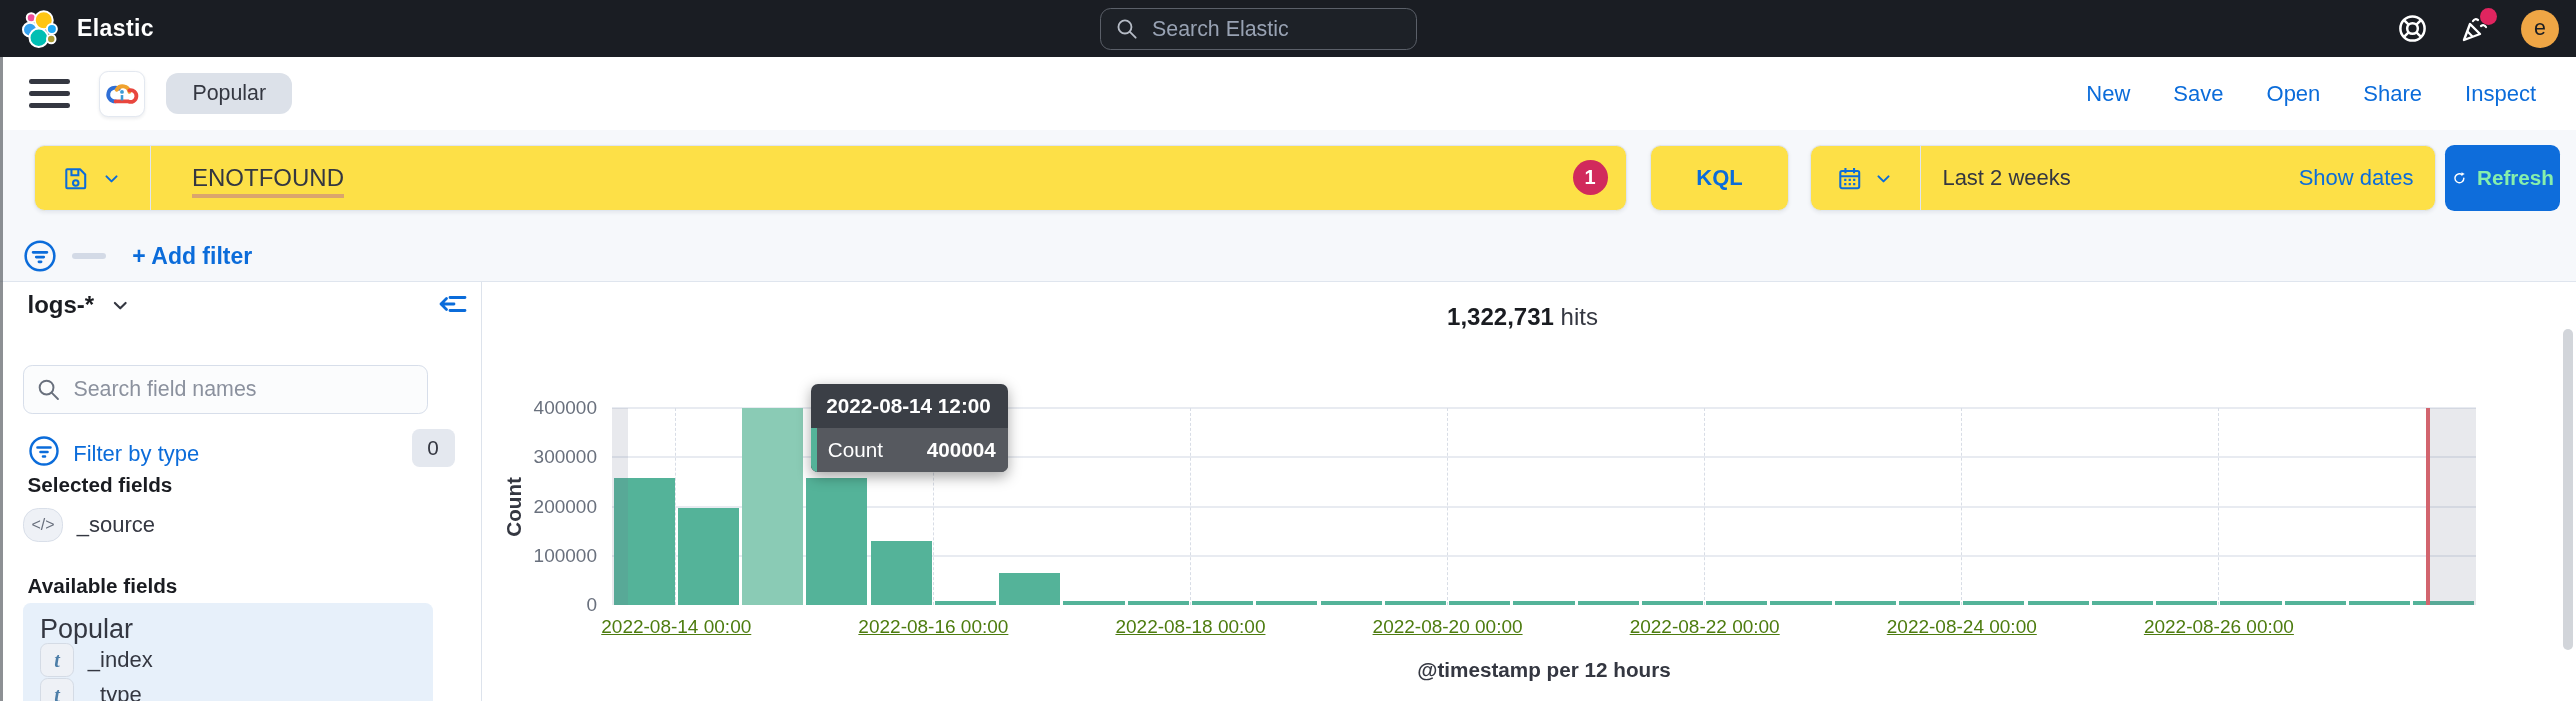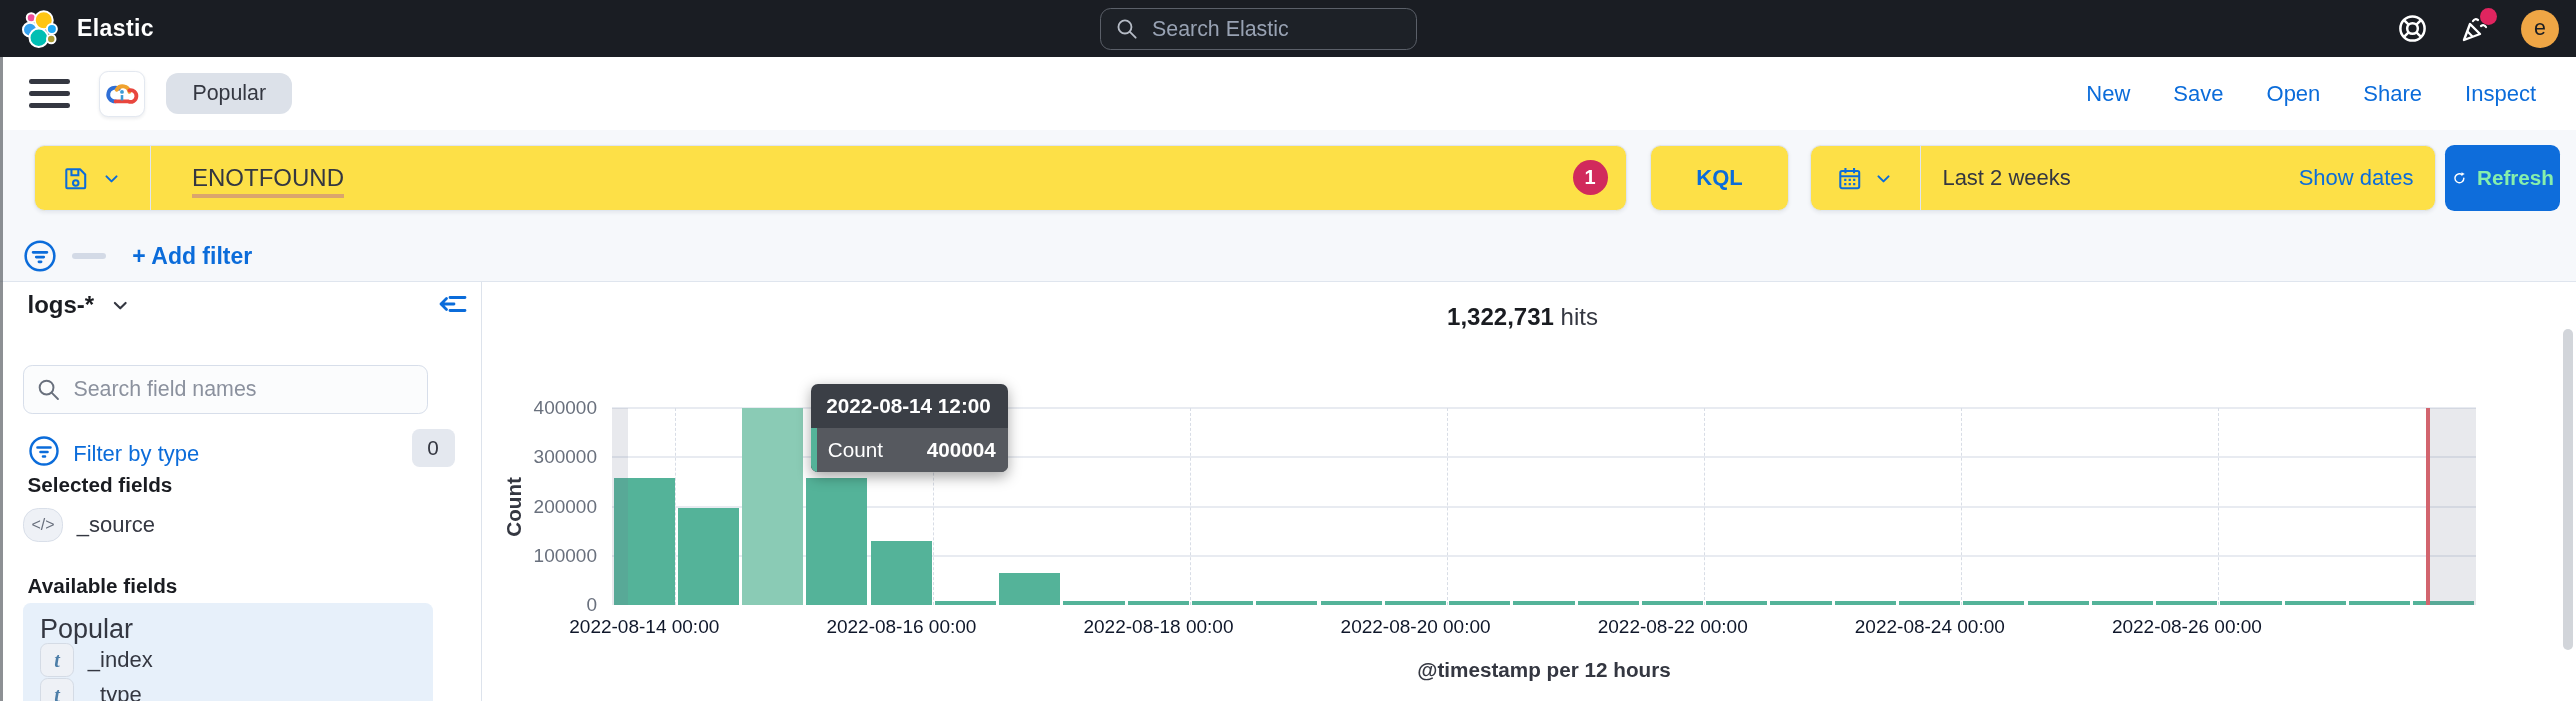--- a/index.html
+++ b/index.html
@@ -86,21 +86,21 @@
   .y-title span{writing-mode:vertical-rl;transform:rotate(180deg);font-size:20.7px;font-weight:bold;color:#343741;}
   .y-labels{position:absolute;left:0;top:126px;width:115px;height:197px;}
   .y-labels div{position:absolute;right:0;width:115px;text-align:right;font-size:19px;color:#69707d;}
   .plot-area{position:absolute;left:130px;top:126px;width:1864px;height:197px;}
   .hgrid{position:absolute;left:0;width:100%;height:1.5px;background:#e8ebf1;}
   .vgrid{position:absolute;top:0;height:100%;width:0;border-left:1.5px dashed #d8dde6;}
   .bar{position:absolute;bottom:0;background:#54b399;}
   .partial-band{position:absolute;top:0;height:100%;background:rgba(110,120,140,.16);}
   .now-line{position:absolute;top:0;height:100%;width:3.8px;background:#d2646e;}
   .x-labels{position:absolute;left:130px;top:334px;width:1864px;height:26px;}
-  .x-labels div{position:absolute;width:214px;margin-left:-107px;font-size:19px;color:#0f172a;}
+  .x-labels div{position:absolute;width:214px;margin-left:-107px;text-align:center;font-size:19px;color:#4d7c0f;text-decoration:underline;}
   .x-title{position:absolute;left:130px;top:376px;width:1864px;text-align:center;font-size:20.7px;font-weight:bold;color:#343741;}
 
   
   .tooltip{position:absolute;left:811px;top:384px;width:197px;border-radius:7px;background:#3b3f46;box-shadow:0 4.6px 13.8px rgba(0,0,0,.35);z-index:50;overflow:hidden;}
   .tooltip-header{padding:10px 15.3px;color:#fff;font-size:20.7px;font-weight:bold;}
   .tooltip-row{background:#56595f;display:flex;align-items:center;height:44px;border-left:6.1px solid #54b399;color:#fff;font-size:20.7px;}
   .tooltip-series{margin-left:10.7px;}
   .tooltip-value{margin-left:auto;margin-right:12.2px;font-weight:bold;}
 
   

